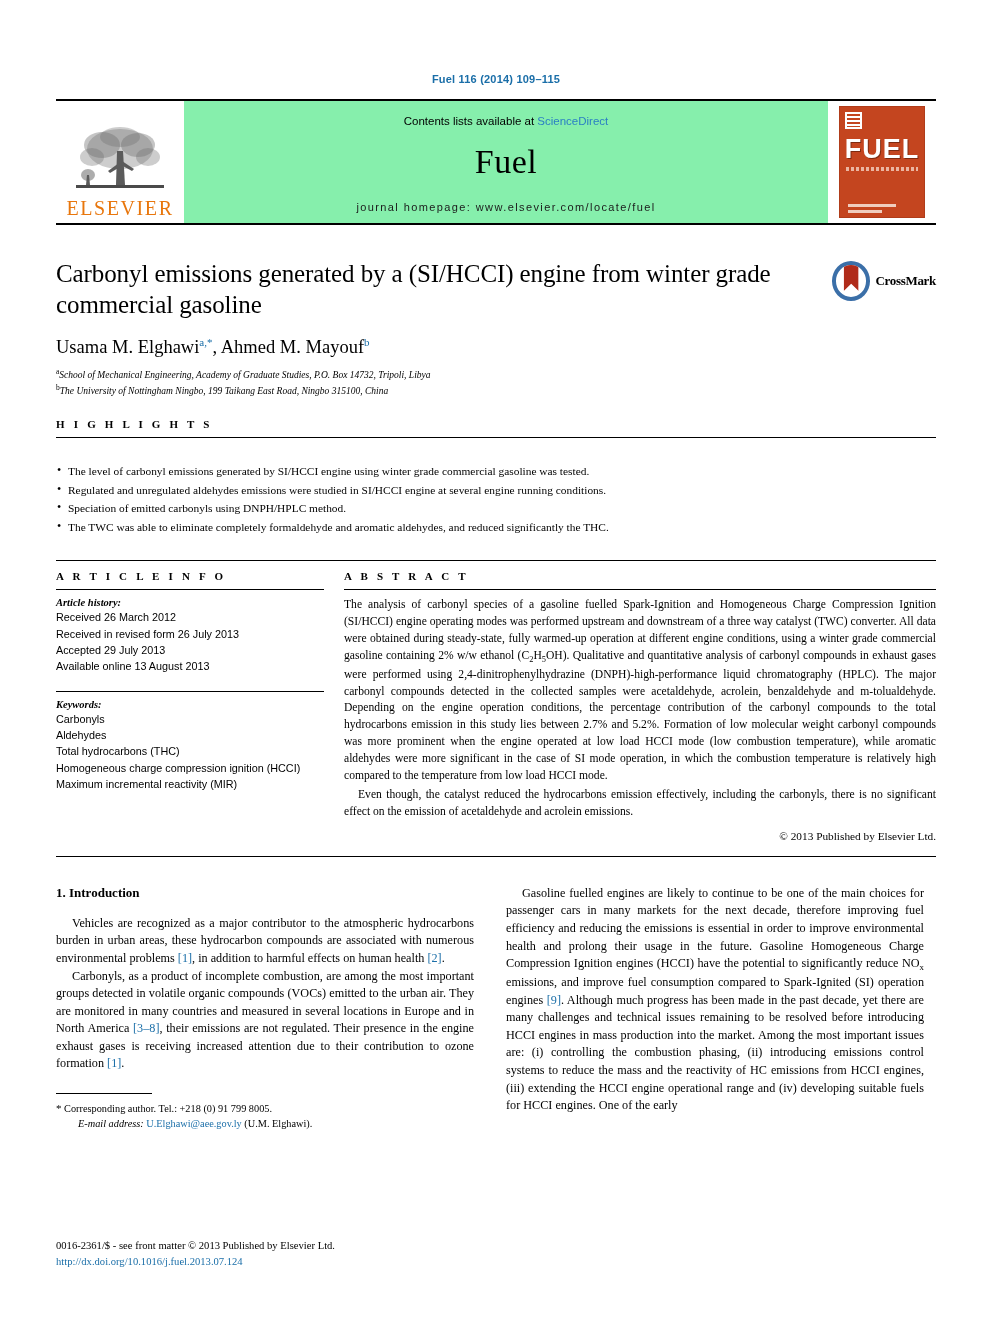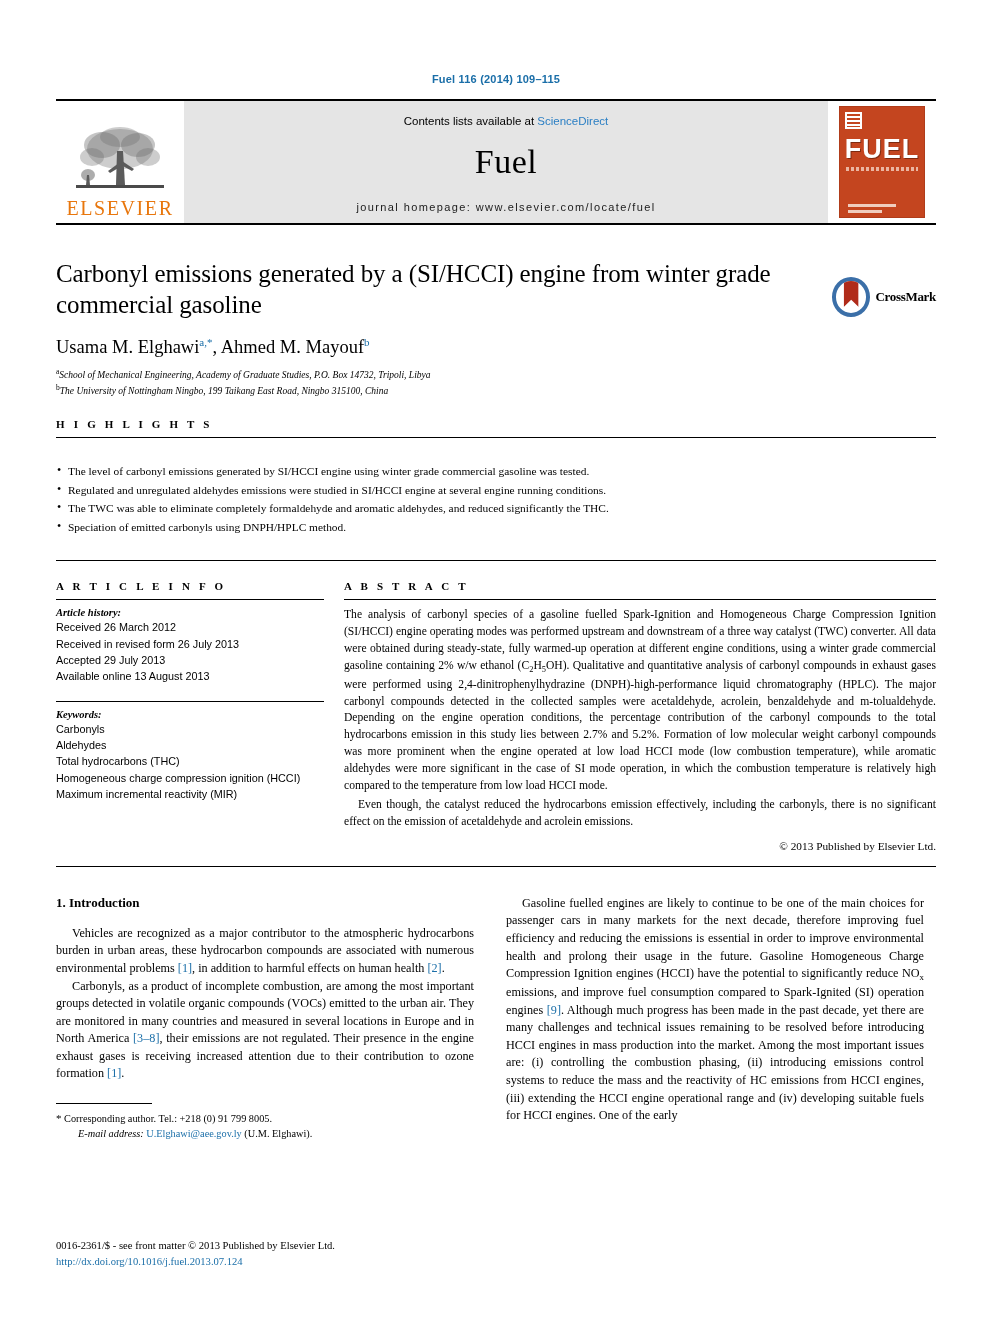--- a/index.html
+++ b/index.html
@@ -57,21 +57,21 @@
   .elsevier-word {
     font-family: "Liberation Serif", serif;
     font-size: 20px;
     letter-spacing: 1.6px;
     color: #e8760c;
     line-height: 1;
     margin-top: 1px;
   }
   .masthead-center {
     flex: 1 1 auto;
-    background: #e5e5e5;
+    background: #86efac;
     display: flex;
     flex-direction: column;
     align-items: center;
     justify-content: center;
     padding: 6px 0 4px 0;
   }
   .contents-line {
     font-family: "Liberation Sans", sans-serif;
     font-size: 11.5px;
     color: #000;
@@ -166,21 +166,21 @@
     font-style: italic;
     font-size: 9.5px;
     line-height: 1.42;
     margin-top: 9px;
   }
   .affil div sup { font-style: normal; font-size: 7.5px; }
 
   .crossmark {
     position: absolute;
     right: 0;
-    top: 16px;
+    top: 0;
     width: 104px;
     height: 44px;
     display: flex;
     align-items: center;
     gap: 5px;
   }
   .cm-badge {
     width: 40px; height: 40px; border-radius: 50%;
     background: #fff;
     border: 4px solid #3b6fa8;
@@ -232,21 +232,21 @@
     top: -1px;
     font-size: 12px;
   }
 
   
   .info-abstract {
     margin: 24px 56px 0 56px;
     border-top: 1px solid #000;
     border-bottom: 1px solid #000;
     display: flex;
-    padding: 19px 0 14px 0;
+    padding: 9px 0 14px 0;
   }
   .col-info {
     width: 284px;
     flex: 0 0 284px;
     padding-right: 16px;
   }
   .col-abstract {
     flex: 1 1 auto;
     padding-left: 4px;
   }
@@ -403,22 +403,22 @@
       <div><sup>a</sup><span>School of Mechanical Engineering, Academy of Graduate Studies, P.O. Box 14732, Tripoli, Libya</span></div>
       <div><sup>b</sup><span>The University of Nottingham Ningbo, 199 Taikang East Road, Ningbo 315100, China</span></div>
     </div>
   </div>
 
   <div class="highlights">
     <div class="sect-label">H I G H L I G H T S</div>
     <div class="highlights-body">
       <div class="hl-item">The level of carbonyl emissions generated by SI/HCCI engine using winter grade commercial gasoline was tested.</div>
       <div class="hl-item">Regulated and unregulated aldehydes emissions were studied in SI/HCCI engine at several engine running conditions.</div>
+      <div class="hl-item">Speciation of emitted carbonyls using DNPH/HPLC method.</div>
       <div class="hl-item">The TWC was able to eliminate completely formaldehyde and aromatic aldehydes, and reduced significantly the THC.</div>
-      <div class="hl-item">Speciation of emitted carbonyls using DNPH/HPLC method.</div>
     </div>
   </div>
 
   <div class="info-abstract">
 
     <div class="col-info">
       <div class="sect-label">A R T I C L E    I N F O</div>
       <div class="sub-rule"></div>
       <div class="info-head-ital">Article history:</div>
       <div class="info-line">Received 26 March 2012</div>

